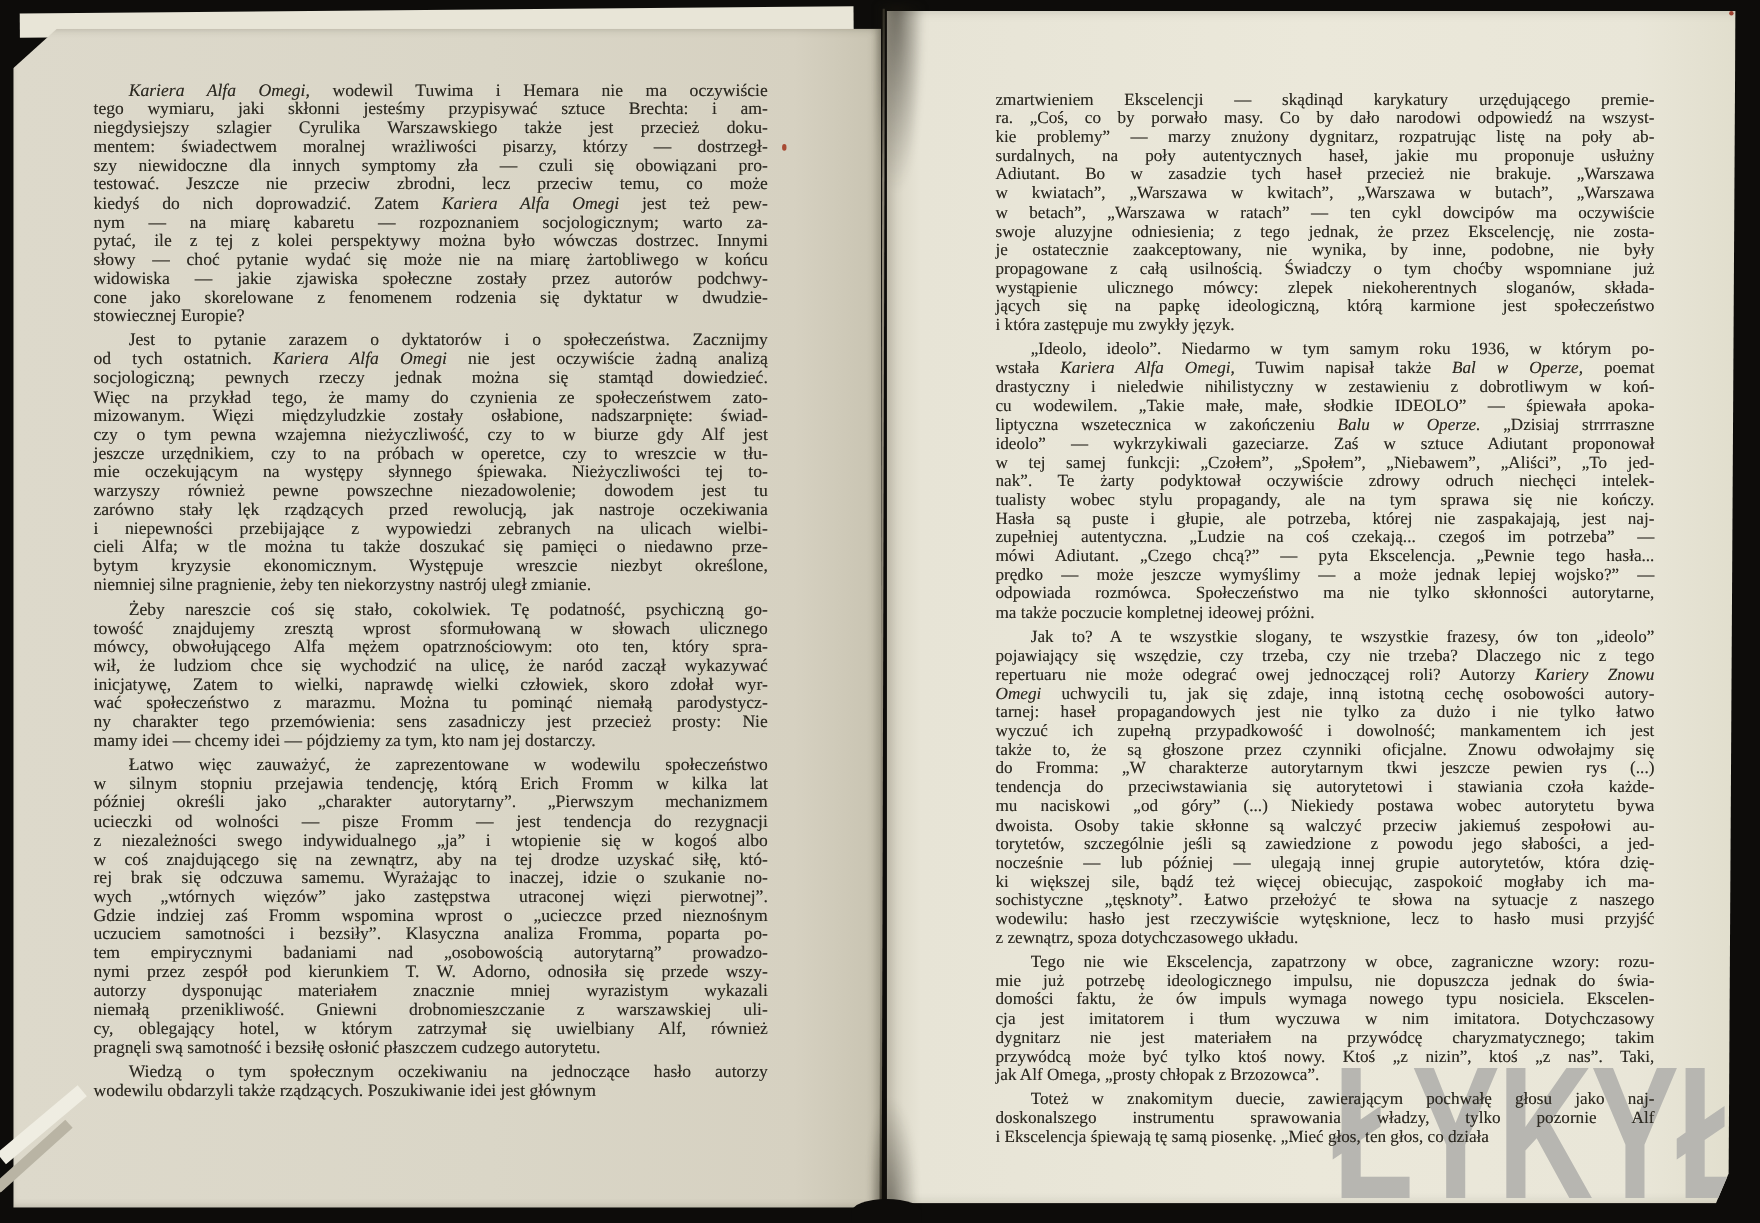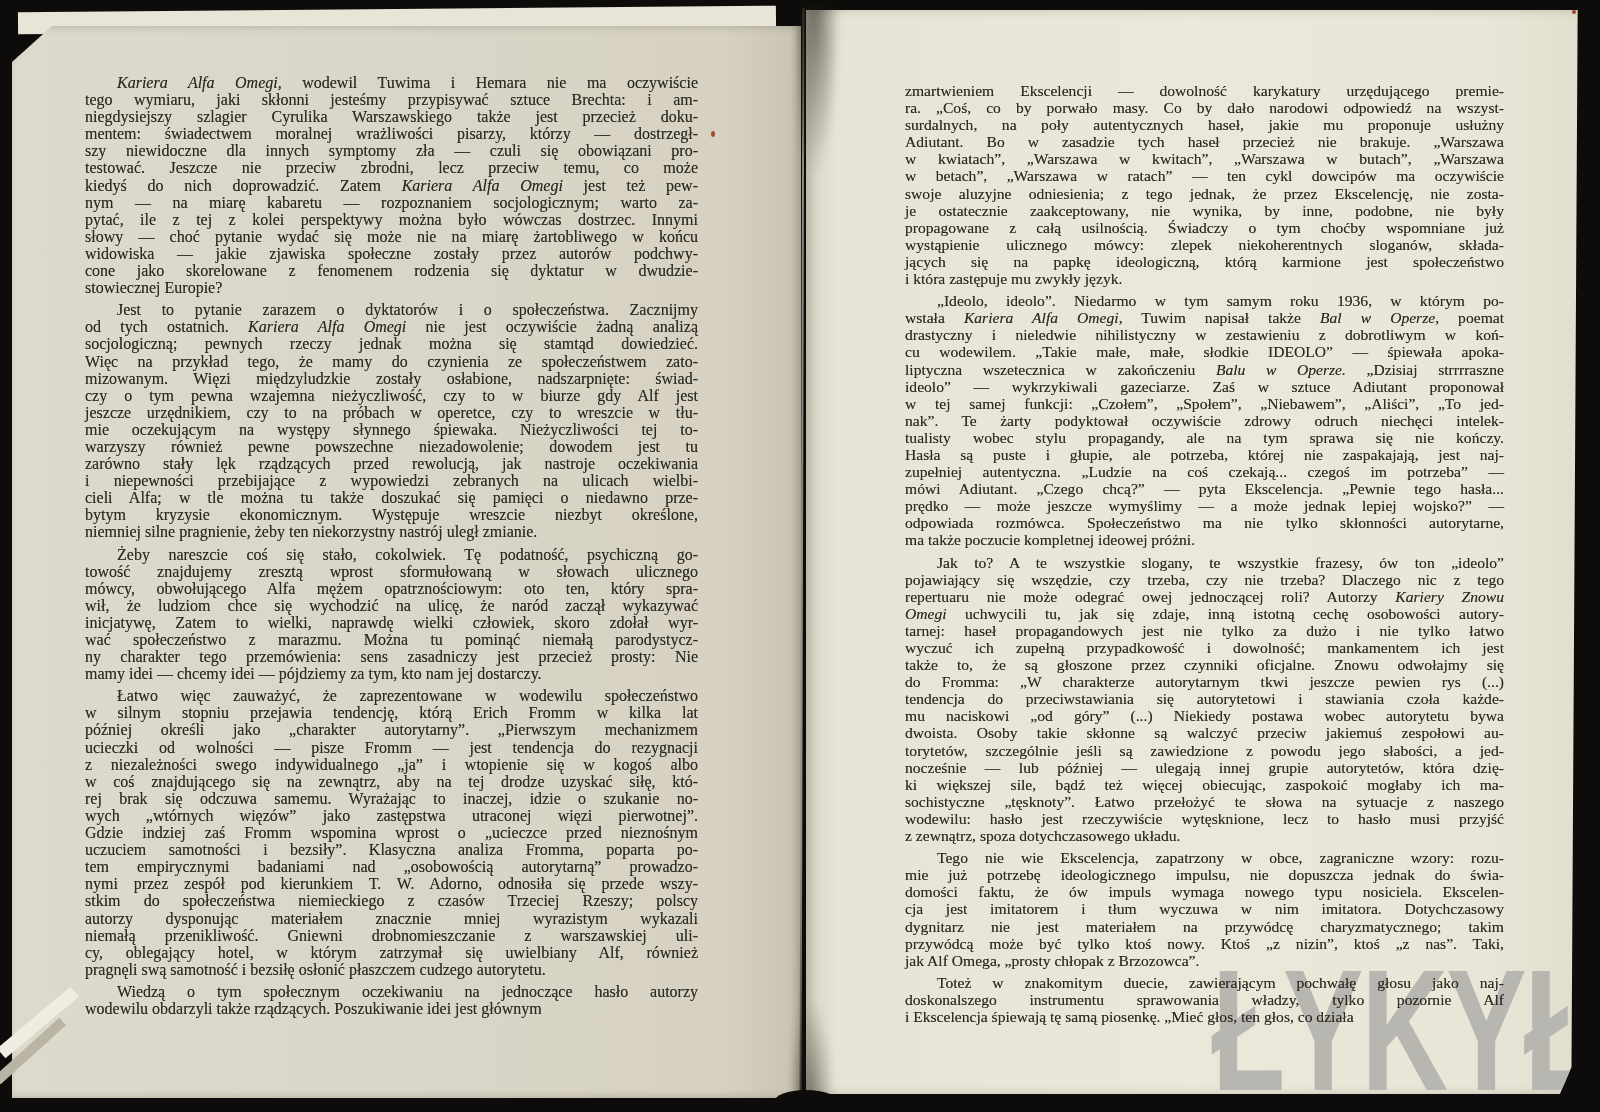--- a/index.html
+++ b/index.html
@@ -135,39 +135,39 @@
         <div class="line">później określi jako „charakter autorytarny”. „Pierwszym mechanizmem</div>
         <div class="line">ucieczki od wolności — pisze Fromm — jest tendencja do rezygnacji</div>
         <div class="line">z niezależności swego indywidualnego „ja” i wtopienie się w kogoś albo</div>
         <div class="line">w coś znajdującego się na zewnątrz, aby na tej drodze uzyskać siłę, któ-</div>
         <div class="line">rej brak się odczuwa samemu. Wyrażając to inaczej, idzie o szukanie no-</div>
         <div class="line">wych „wtórnych więzów” jako zastępstwa utraconej więzi pierwotnej”.</div>
         <div class="line">Gdzie indziej zaś Fromm wspomina wprost o „ucieczce przed nieznośnym</div>
         <div class="line">uczuciem samotności i bezsiły”. Klasyczna analiza Fromma, poparta po-</div>
         <div class="line">tem empirycznymi badaniami nad „osobowością autorytarną” prowadzo-</div>
         <div class="line">nymi przez zespół pod kierunkiem T. W. Adorno, odnosiła się przede wszy-</div>
-        <div class="line">stkim do społeczeństwa niemieckiego z czasów Trzeciej Rzeszy; polscy</div>
         <div class="line">autorzy dysponując materiałem znacznie mniej wyrazistym wykazali</div>
         <div class="line">niemałą przenikliwość. Gniewni drobnomieszczanie z warszawskiej uli-</div>
         <div class="line">cy, oblegający hotel, w którym zatrzymał się uwielbiany Alf, również</div>
         <div class="line last">pragnęli swą samotność i bezsiłę osłonić płaszczem cudzego autorytetu.</div>
       </div>
       <div class="para">
         <div class="line first">Wiedzą o tym społecznym oczekiwaniu na jednoczące hasło autorzy</div>
         <div class="line last">wodewilu obdarzyli także rządzących. Poszukiwanie idei jest głównym</div>
       </div>
     </div>
 </div>
 
 <div class="page right">
   <div class="watermark">ŁYKYŁ</div>
   <div class="textcol">
       <div class="para">
-        <div class="line">zmartwieniem Ekscelencji — dowolność karykatury urzędującego premie-</div>
+        <div class="line">zmartwieniem Ekscelencji — skądinąd karykatury urzędującego premie-</div>
         <div class="line">ra. „Coś, co by porwało masy. Co by dało narodowi odpowiedź na wszyst-</div>
+        <div class="line">kie problemy” — marzy znużony dygnitarz, rozpatrując listę na poły ab-</div>
         <div class="line">surdalnych, na poły autentycznych haseł, jakie mu proponuje usłużny</div>
         <div class="line">Adiutant. Bo w zasadzie tych haseł przecież nie brakuje. „Warszawa</div>
         <div class="line">w kwiatach”, „Warszawa w kwitach”, „Warszawa w butach”, „Warszawa</div>
         <div class="line">w betach”, „Warszawa w ratach” — ten cykl dowcipów ma oczywiście</div>
         <div class="line">swoje aluzyjne odniesienia; z tego jednak, że przez Ekscelencję, nie zosta-</div>
         <div class="line">je ostatecznie zaakceptowany, nie wynika, by inne, podobne, nie były</div>
         <div class="line">propagowane z całą usilnością. Świadczy o tym choćby wspomniane już</div>
         <div class="line">wystąpienie ulicznego mówcy: zlepek niekoherentnych sloganów, składa-</div>
         <div class="line">jących się na papkę ideologiczną, którą karmione jest społeczeństwo</div>
         <div class="line last">i która zastępuje mu zwykły język.</div>

